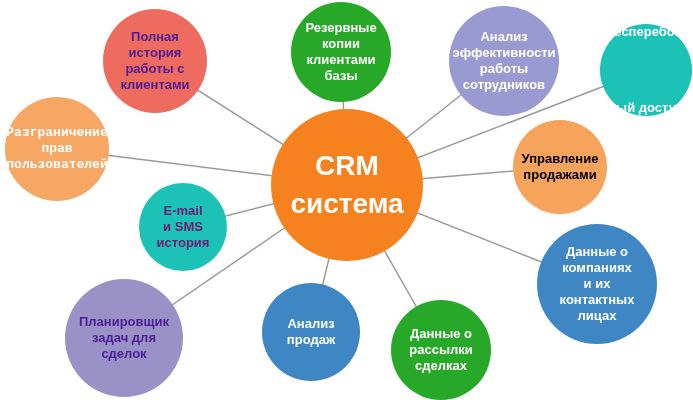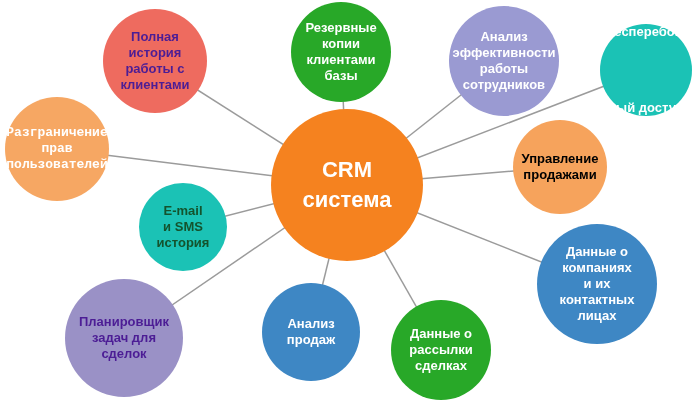--- a/index.html
+++ b/index.html
@@ -34,21 +34,21 @@
     font-weight: bold;
     font-size: 13px;
     line-height: 1.22;
     letter-spacing: 0;
   }
   .bubble span {
     white-space: nowrap;
     display: block;
   }
   .bubble.center {
-    font-size: 22px;
+    font-size: 28px;
     line-height: 1.35;
   }
 </style>
 </head>
 <body>
 
 <div class="canvas">
   <svg class="links-svg" id="links" viewBox="0 0 693 400">
       <line x1="347" y1="185" x2="152" y2="61" stroke="#9B9B9B" stroke-width="1.5"></line>
       <line x1="347" y1="185" x2="341" y2="52" stroke="#9B9B9B" stroke-width="1.5"></line>
@@ -107,21 +107,21 @@
       </div>
       <div class="bubble" style="left: 262px; top: 283px; width: 98px; height: 98px; background: rgb(62, 135, 196); color: rgb(255, 255, 255);">
         <span>Анализ</span>
         <span>продаж</span>
       </div>
       <div class="bubble" style="left: 65px; top: 279px; width: 118px; height: 118px; background: rgb(154, 145, 198); color: #4c1d95;">
         <span>Планировщик</span>
         <span>задач для</span>
         <span>сделок</span>
       </div>
-      <div class="bubble" style="left: 139px; top: 183px; width: 88px; height: 88px; background: rgb(27, 194, 181); color: #14532d;">
+      <div class="bubble" style="left: 139px; top: 183px; width: 88px; height: 88px; background: rgb(27, 194, 181); color: #701a75;">
         <span>E-mail</span>
         <span>и SMS</span>
         <span>история</span>
       </div>
       <div class="bubble" style="left: 5px; top: 97px; width: 104px; height: 104px; background: rgb(246, 167, 99); color: rgb(255, 255, 255); font-family: Liberation Mono, monospace;">
         <span>Разграничение</span>
         <span>прав</span>
         <span>пользователей</span>
       </div>
     </div>

